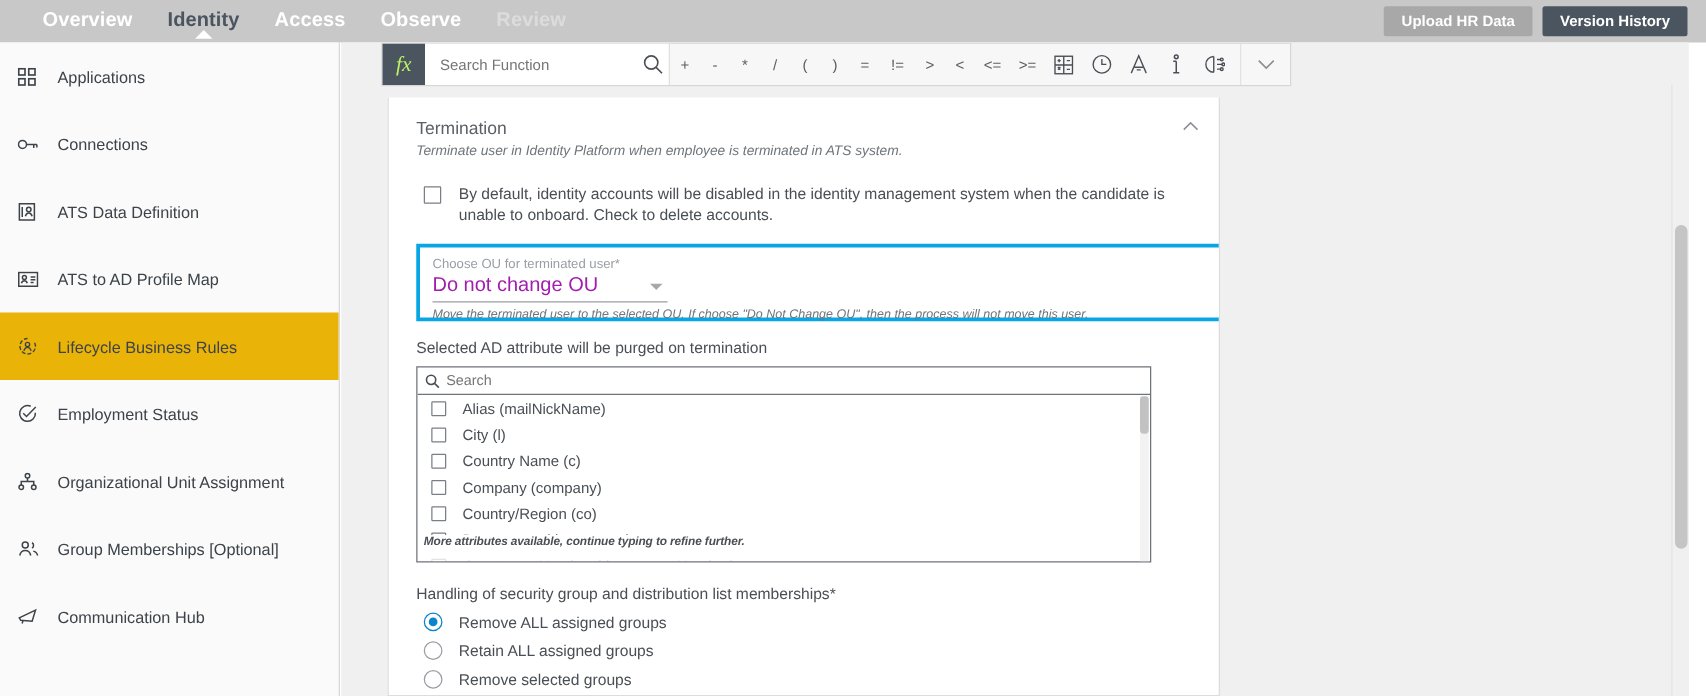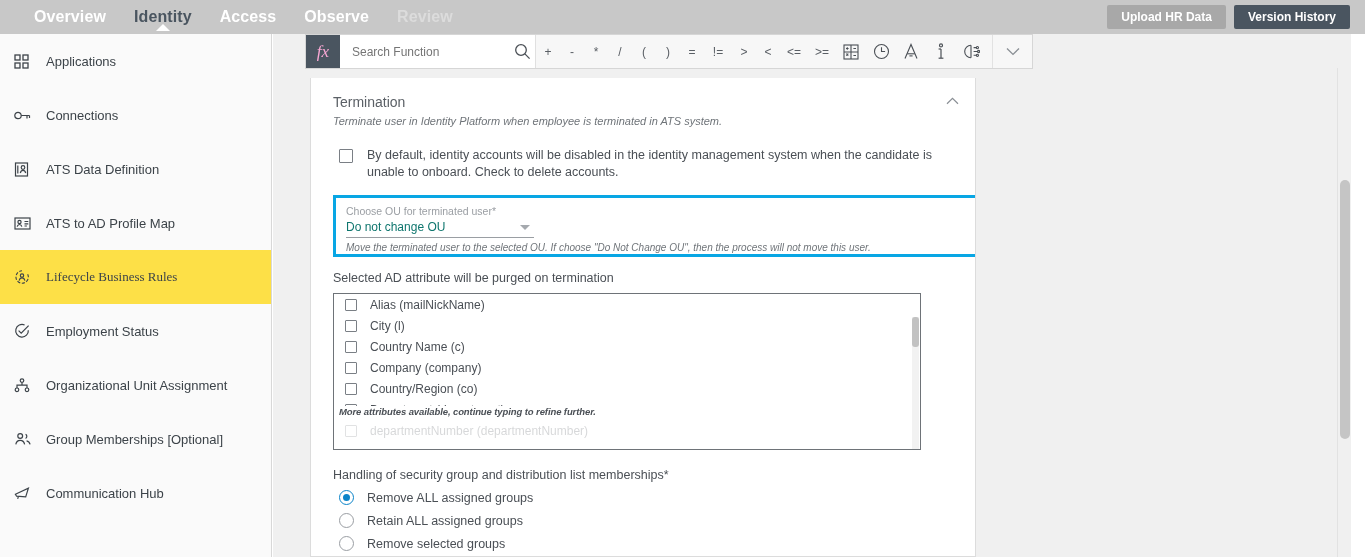--- a/index.html
+++ b/index.html
@@ -54,21 +54,21 @@
     width: 272px; height: 523px;
     background: #fafafa;
     border-right: 1px solid #d8d8d8;
     overflow: hidden;
   }
   .side-item {
     height: 54px; display: flex; align-items: center;
     padding-left: 14px; cursor: pointer;
     font-size: 13px; color: #3c4349;
   }
-  .side-item.active { background: #fde047; font-family: Liberation Serif, serif; }
+  .side-item.active { background: #eab308; }
   .side-ico {
     width: 28px; min-width: 28px; height: 20px;
     display: flex; align-items: center; justify-content: flex-start;
     color: #3c4349;
   }
   .side-label { padding-left: 4px; white-space: nowrap; }
 
   
   #canvas {
     position: absolute; top: 34px; left: 273px;
@@ -79,21 +79,21 @@
 
   
   #fxbar {
     position: absolute; top: 0; left: 32px;
     width: 728px; height: 35px;
     background: #f7f7f7;
     border: 1px solid #d6d6d6;
     display: flex; align-items: stretch;
   }
   .fx-badge {
-    width: 34px; background: #4a5560; color: #f9a8d4;
+    width: 34px; background: #4a5560; color: #bef264;
     display: flex; align-items: center; justify-content: center;
     font-family: "Liberation Serif", serif; font-style: italic;
     font-size: 17px; cursor: pointer;
   }
   .fx-search {
     width: 196px; background: #ffffff; border: none;
     display: flex; align-items: center; padding: 0 4px 0 10px;
     border-right: 1px solid #e0e0e0;
   }
   .fx-search input {
@@ -164,21 +164,21 @@
     padding: 7px 10px 0 10px;
     position: relative;
   }
   .ou-label { font-size: 10.5px; color: #9a9ea3; }
   .ou-select {
     margin-top: 3px; width: 188px;
     border-bottom: 1px solid #9a9ea3;
     display: flex; align-items: center; justify-content: space-between;
     padding-bottom: 3px; cursor: pointer;
   }
-  .ou-val { font-size: 12px; color: #0f766e; }
+  .ou-val { font-size: 16px; color: #a21caf; }
   .ou-caret {
     width: 0; height: 0;
     border-left: 5px solid transparent; border-right: 5px solid transparent;
     border-top: 5px solid #a5a9ae; margin-right: 4px;
   }
   .ou-hint {
     font-size: 10px; color: #6f7479; font-style: italic; margin-top: 4px;
   }
 
   .sec-label {
@@ -473,20 +473,29 @@
       <div class="ou-select">
         <span class="ou-val">Do not change OU</span>
         <span class="ou-caret"></span>
       </div>
       <div class="ou-hint">Move the terminated user to the selected OU. If choose "Do Not Change OU", then the process will not move this user.</div>
     </div>
 
     <div class="sec-label">Selected AD attribute will be purged on termination</div>
 
     <div id="attr-box">
+      <div id="attr-search">
+        <span>
+          <svg width="12" height="12" viewBox="0 0 13 13" fill="none" stroke="#4a4f55" stroke-width="1.4">
+            <circle cx="5.3" cy="5.3" r="4"></circle>
+              <path d="M8.3 8.3 12 12"></path>
+          </svg>
+        </span>
+        <input type="text" placeholder="Search" style="">
+      </div>
 
       <div id="attr-list">
         <div class="attr-row">
           <span class="attr-cb"></span>
           <span class="attr-txt">Alias (mailNickName)</span>
         </div>
         <div class="attr-row">
           <span class="attr-cb"></span>
           <span class="attr-txt">City (l)</span>
         </div>

